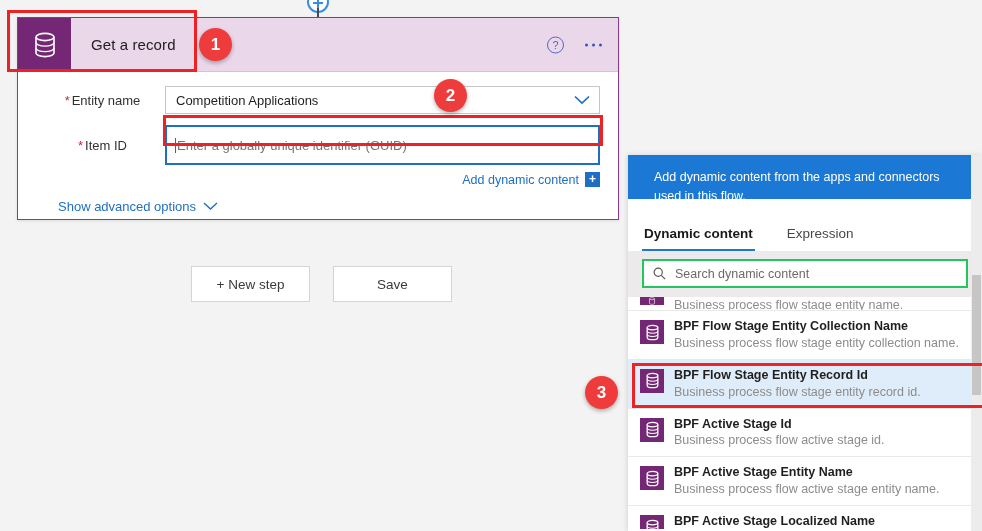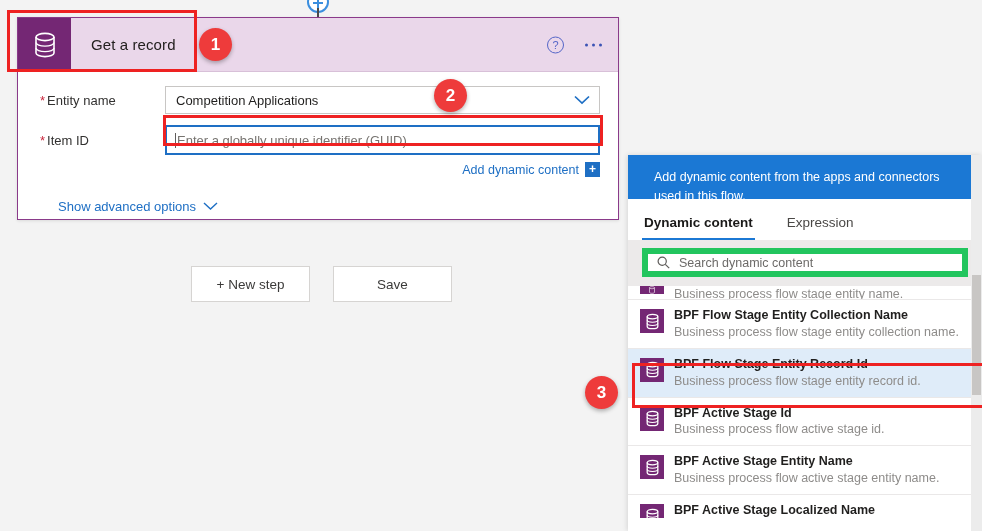--- a/index.html
+++ b/index.html
@@ -143,20 +143,21 @@
     display: flex;
     align-items: center;
     padding: 0 18px 0 22px;
     margin-bottom: 11px;
   }
   .field-label {
     width: 125px;
     font-size: 13px;
     color: #323130;
     flex: 0 0 auto;
+    text-align: center;
   }
   .req-star {
     color: #c9283e;
     margin-right: 2px;
   }
   .field-control {
     flex: 1 1 auto;
     position: relative;
   }
   #entity-name-select {
@@ -172,21 +173,21 @@
     cursor: pointer;
   }
   #entity-chevron {
     position: absolute;
     right: 10px;
     top: 50%;
     transform: translateY(-50%);
     pointer-events: none;
   }
   #item-id-input {
-    height: 30px;
+    height: 40px;
     border: 2px solid #1e6fc4;
     background: #ffffff;
     display: flex;
     align-items: center;
     padding: 0 8px;
     box-sizing: border-box;
     font-size: 13px;
     cursor: text;
   }
   #text-caret {
@@ -290,21 +291,21 @@
     right: 2px;
     top: 13px;
     font-size: 12.5px;
     color: #ffffff;
     cursor: pointer;
     white-space: nowrap;
   }
   #panel-tabs {
     display: flex;
     align-items: flex-end;
-    height: 41px;
+    height: 52px;
     padding: 0 14px;
     background: #ffffff;
   }
   .panel-tab {
     font-size: 13.5px;
     color: #4a4846;
     padding: 0 2px 8px 2px;
     margin-right: 30px;
     cursor: pointer;
     border-bottom: 2px solid transparent;
@@ -314,21 +315,21 @@
     font-weight: bold;
     border-bottom: 2px solid #1b78d4;
   }
   #search-wrap {
     background: #eceaea;
     padding: 8px 14px 9px 14px;
   }
   #search-box {
     height: 29px;
     background: #ffffff;
-    border: 6px solid #22c55e;
+    border: 2px solid #22c55e;
     display: flex;
     align-items: center;
     padding: 0 9px;
     box-sizing: border-box;
     cursor: text;
   }
   #search-placeholder {
     font-size: 12.5px;
     color: #6c6a68;
     margin-left: 9px;

